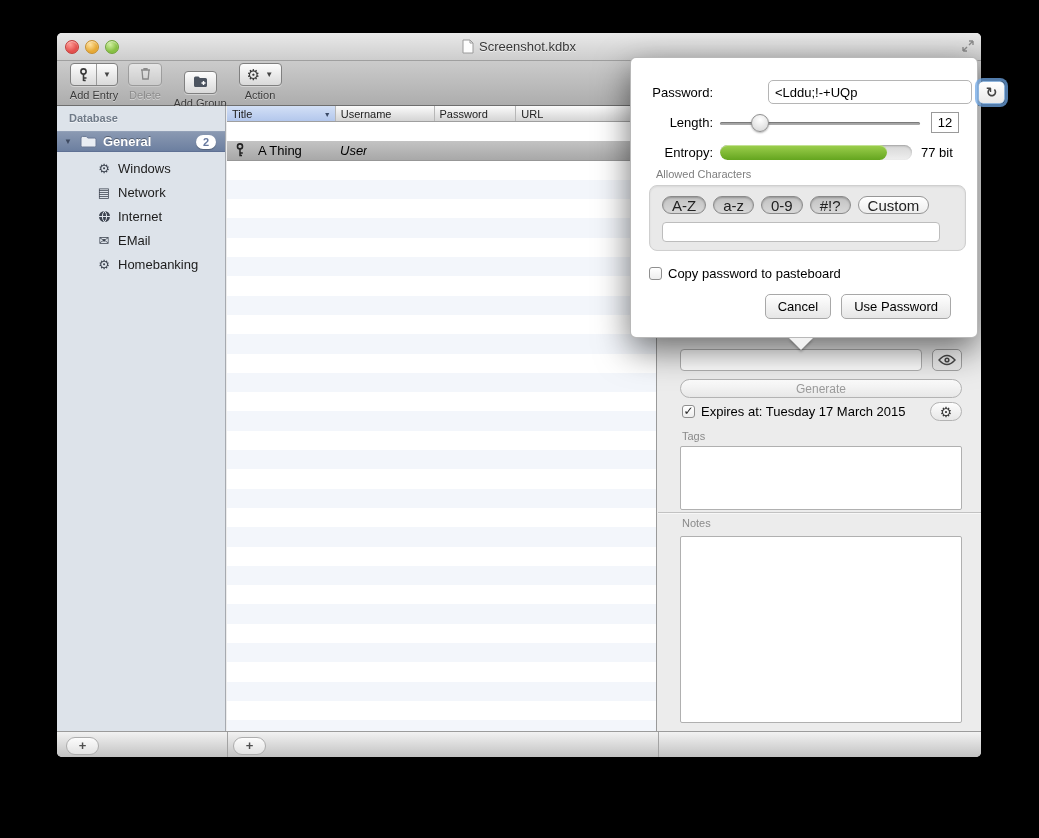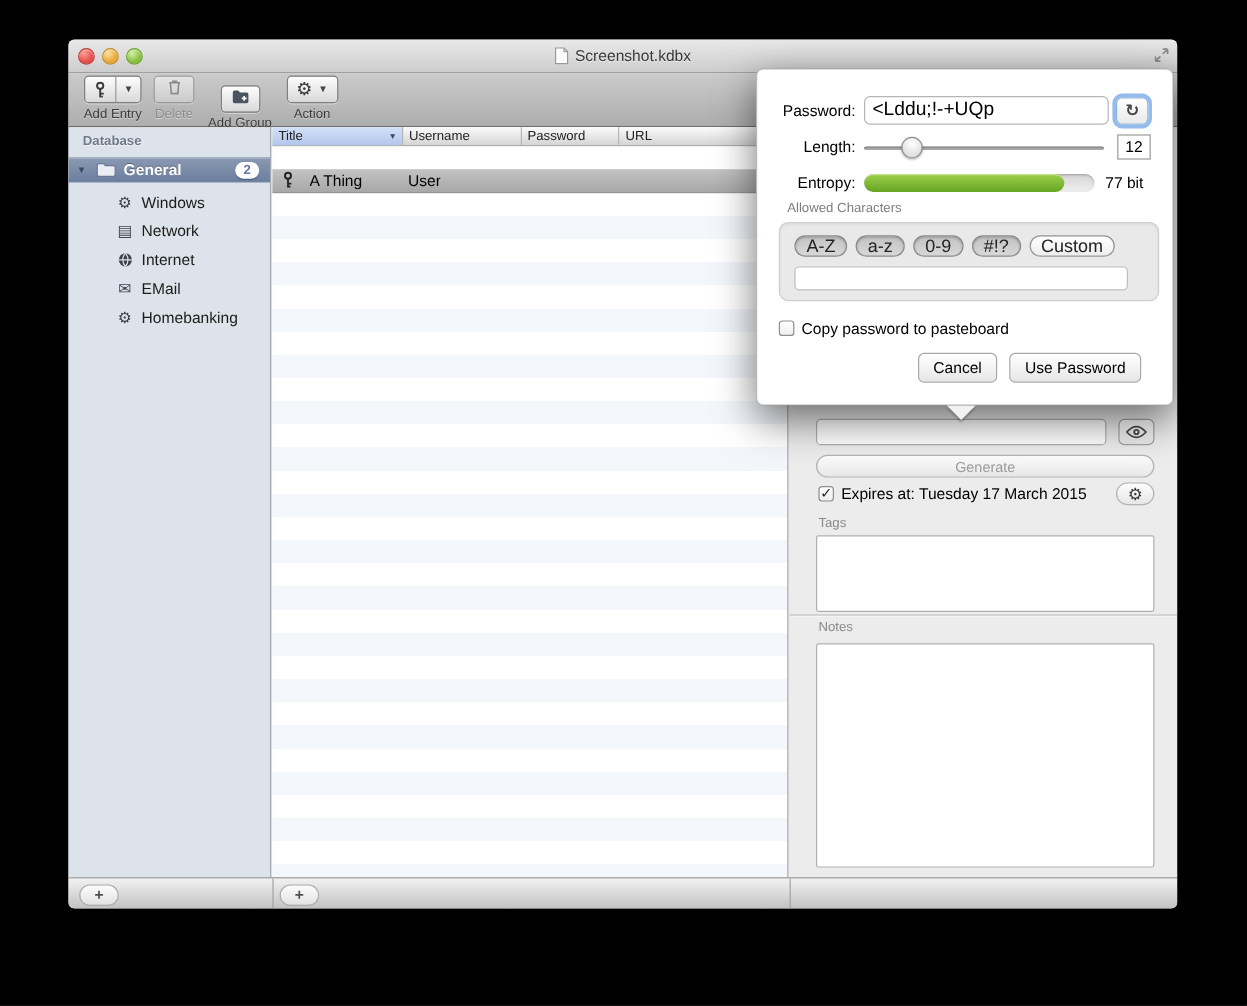--- a/index.html
+++ b/index.html
@@ -84,21 +84,21 @@
     font-size:13px;font-weight:bold;color:#4f4f4f;line-height:0;}
   
   .popover{position:absolute;left:630px;top:57px;width:348px;height:281px;background:#ffffff;
     border:1px solid rgba(0,0,0,.28);border-radius:6px;box-shadow:0 12px 34px rgba(0,0,0,.55);box-sizing:border-box;}
   .pop-arrow{position:absolute;left:158px;top:280px;width:0;height:0;
     border-left:12px solid transparent;border-right:12px solid transparent;border-top:12px solid #f2f2f2;
     filter:drop-shadow(0 2px 1px rgba(0,0,0,.25));}
   .pop-row{position:absolute;display:flex;align-items:center;}
   .pop-label{width:64px;text-align:right;font-size:13px;color:#000;margin-right:7px;flex:none;}
   .pop-pwfield{width:204px;height:24px;border:1px solid #b5b5b5;border-radius:5px;background:#fff;
-    font-size:16px;padding:0 6px;box-sizing:border-box;font-family:inherit;outline:none;}
+    font-size:13px;padding:0 6px;box-sizing:border-box;font-family:inherit;outline:none;margin-left:48px;}
   .refresh-btn{width:27px;height:23px;border:1px solid #8fb5dd;border-radius:5px;margin-left:6px;
     background:linear-gradient(#ffffff,#e9e9e9);box-shadow:0 0 0 3px rgba(110,165,228,.75);
     display:flex;align-items:center;justify-content:center;font-size:14px;font-weight:bold;color:#444;box-sizing:border-box;}
   .slider{position:relative;width:200px;height:18px;flex:none;}
   .slider .track{position:absolute;left:0;right:0;top:8px;height:3px;border-radius:2px;background:#a9a9a9;box-shadow:inset 0 1px 1px rgba(0,0,0,.3);}
   .slider .knob{position:absolute;top:0;width:18px;height:18px;border-radius:50%;margin-left:-9px;
     background:radial-gradient(circle at 50% 30%,#ffffff,#d3d3d3);border:1px solid #909090;box-sizing:border-box;box-shadow:0 1px 2px rgba(0,0,0,.3);}
   .len-box{width:28px;height:21px;border:1px solid #9a9a9a;background:#fff;font-size:13px;text-align:center;
     margin-left:11px;box-sizing:border-box;font-family:inherit;outline:none;padding:0;}
   .entropy{position:relative;width:192px;height:15px;border-radius:8px;background:linear-gradient(#d6d6d6,#efefef);
@@ -249,21 +249,21 @@
       </div>
       <div class="t-body">
         <div class="t-row selected" style="top:19.3px;">
           <span class="key-ic">
             <svg width="10" height="14" viewBox="0 0 10 14">
                 <circle cx="5" cy="3.4" r="2.5" fill="none" stroke="#222" stroke-width="1.6"></circle>
                 <path d="M5 5.8 v7.4 M5 10 h2.8 M5 12.6 h2" stroke="#222" stroke-width="1.5" fill="none"></path>
               </svg>
           </span>
           <span class="t-cell" style="left:31px;">A Thing</span>
-          <span class="t-cell" style="left:113px;">User</span>
+          <span class="t-cell" style="left:113px;font-style:italic;">User</span>
         </div>
       </div>
     </div>
 
     <div class="details">
       <input class="d-input" style="left: 22px; top: 243px; width: 242px; height: 22px;" value="">
       <div class="sq-btn" style="left:274px;top:243px;width:30px;height:22px;">
         <svg class="eye-svg" width="18" height="12" viewBox="0 0 18 12">
           <path d="M1 6 q8 -9 16 0 q-8 9 -16 0 z" fill="none" stroke="#4a4a4a" stroke-width="1.4"></path>
           <circle cx="9" cy="6" r="2.6" fill="#4a4a4a"></circle>

